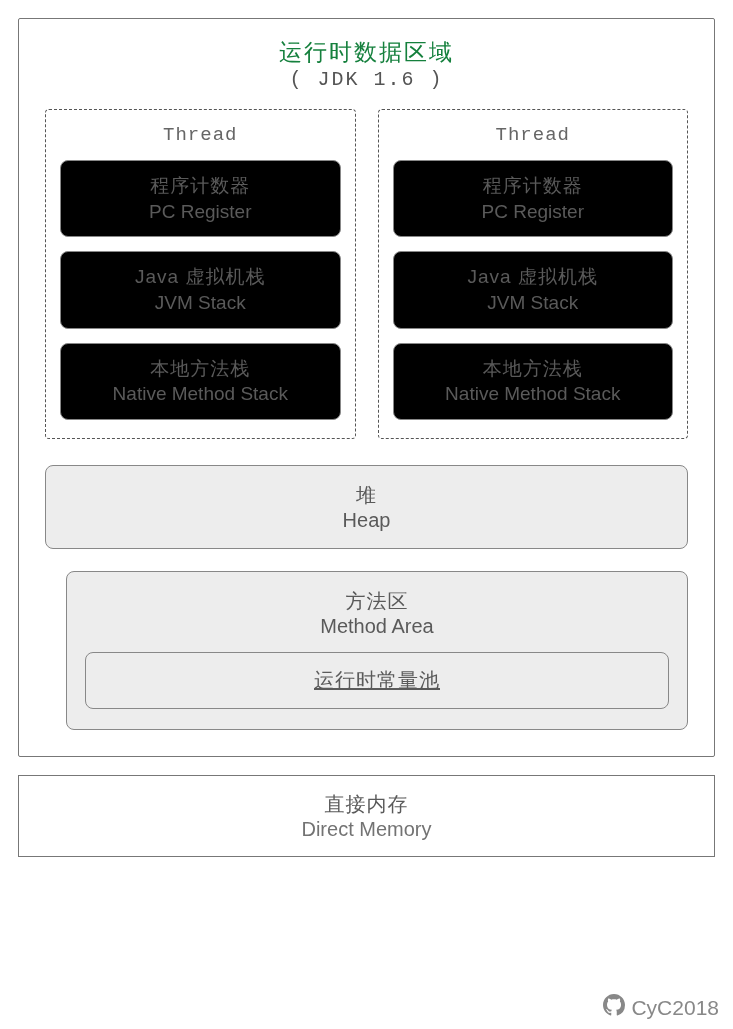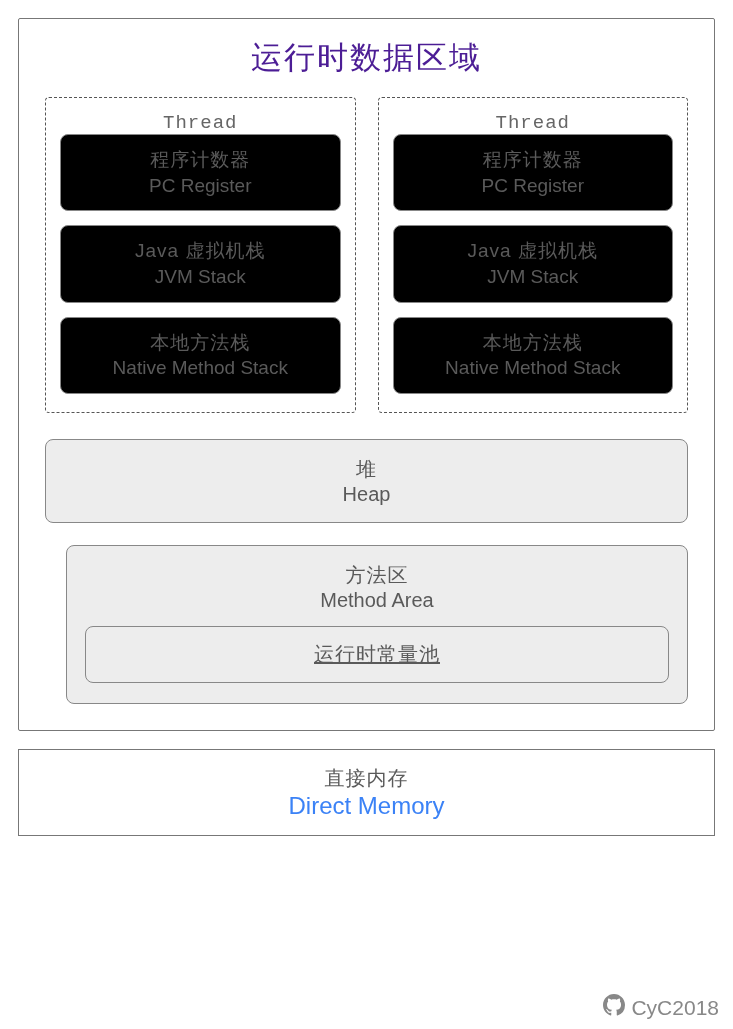--- a/index.html
+++ b/index.html
@@ -16,22 +16,22 @@
     border: 1.5px solid #777;
     border-radius: 2px;
     padding: 18px 26px 26px 26px;
     margin-bottom: 18px;
   }
   .title-block {
     text-align: center;
     margin-bottom: 18px;
   }
   .title-cn {
-    font-size: 31px;
-    color: #4c1d95;
+    font-size: 23px;
+    color: #15803d;
     letter-spacing: 2px;
   }
   .title-en {
     font-size: 20px;
     color: #555;
     font-family: "Courier New", monospace;
     letter-spacing: 2px;
   }
   .threads-row {
     display: flex;
@@ -43,20 +43,21 @@
     border: 1.5px dashed #555;
     border-radius: 4px;
     padding: 14px 14px 18px 14px;
   }
   .thread-title {
     text-align: center;
     font-family: "Courier New", monospace;
     font-size: 19px;
     color: #666;
     letter-spacing: 1px;
+    margin-bottom: 14px;
   }
   .component {
     background: #000000;
     border: 1.5px solid #888;
     border-radius: 8px;
     text-align: center;
     padding: 12px 8px;
     margin-bottom: 14px;
   }
   .thread-box .component:last-child { margin-bottom: 0; }
@@ -101,39 +102,40 @@
     margin-top: 14px;
     text-decoration: underline;
   }
   .direct-memory {
     border: 1.5px solid #777;
     border-radius: 0;
     text-align: center;
     padding: 15px;
   }
   .dm-cn { font-size: 20px; color: #5a5a5a; letter-spacing: 1px; }
-  .dm-en { font-size: 24px; color: #3b82f6; }
+  .dm-en { font-size: 20px; color: #737373; }
   .watermark {
     position: absolute;
     bottom: 8px;
     right: 14px;
     display: flex;
     align-items: center;
     gap: 6px;
     color: #888;
     font-size: 21px;
   }
   .watermark svg { width: 22px; height: 22px; fill: #888; }
 </style>
 </head>
 <body>
 
 <div class="runtime-box">
   <div class="title-block">
     <div class="title-cn">运行时数据区域</div>
+    <div class="title-en">( JDK 1.6 )</div>
   </div>
 
   <div class="threads-row">
     <div class="thread-box">
       <div class="thread-title">Thread</div>
       <div class="component">
         <div class="comp-cn">程序计数器</div>
         <div class="comp-en">PC Register</div>
       </div>
       <div class="component">

